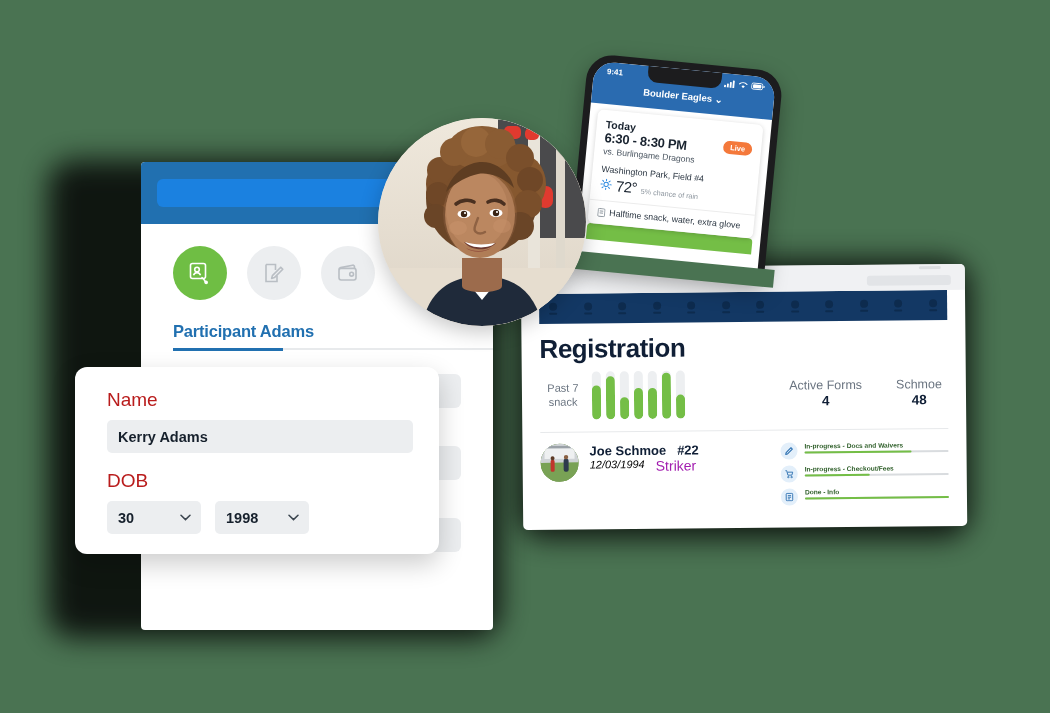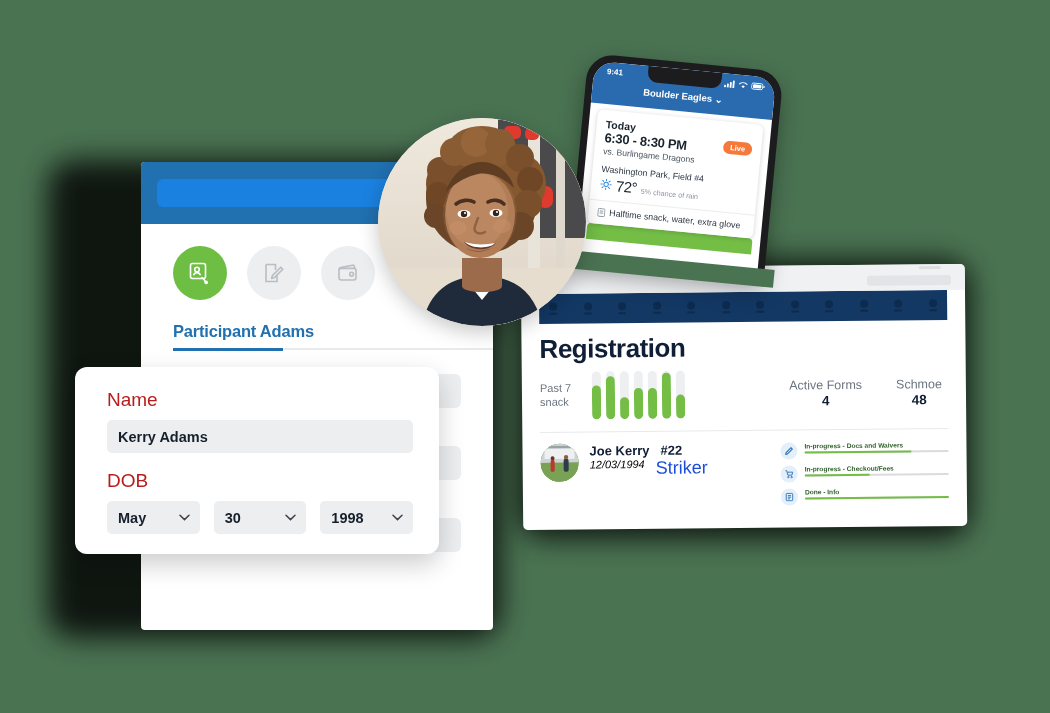--- a/index.html
+++ b/index.html
@@ -206,21 +206,21 @@
     letter-spacing: -.5px;
     margin-bottom: 7px;
   }
 
   .stats-row { display: flex; align-items: center; }
   .past7 {
     font-size: 11px;
     color: #6a7480;
     line-height: 1.25;
     width: 46px;
-    text-align: left;
+    text-align: center;
     flex: none;
   }
   .bars { display: flex; gap: 5px; align-items: flex-end; margin-left: 6px; }
   .bar-track {
     width: 9px; height: 48px;
     background: #edeff1;
     border-radius: 5px;
     position: relative;
     overflow: hidden;
   }
@@ -244,21 +244,21 @@
     flex: none;
     overflow: hidden;
     background: #6d8f4e;
     position: relative;
   }
   .person-text { margin-left: 11px; }
   .person-line { display: flex; gap: 11px; }
   .p-name { font-size: 13px; font-weight: bold; color: #101f36; }
   .p-num  { font-size: 13px; font-weight: bold; color: #101f36; }
   .p-dob  { font-size: 11px; color: #000000; font-style: italic; }
-  .p-pos  { font-size: 18px; color: #1d4ed8; }
+  .p-pos  { font-size: 14px; color: #a21caf; }
 
   .tasks { margin-left: auto; width: 168px; padding-top: 1px; }
   .task { display: flex; align-items: flex-start; gap: 7px; margin-bottom: 6px; }
   .task-icon {
     width: 17px; height: 17px; border-radius: 50%;
     background: #e3effa;
     display: flex; align-items: center; justify-content: center;
     flex: none;
   }
   .task-body { flex: 1; }
@@ -423,26 +423,20 @@
       <div class="ghost-field"></div>
     </div>
   </div>
 
   <div class="form-card">
     <div class="field-label">Name</div>
     <div class="text-input">Kerry Adams</div>
 
     <div class="field-label">DOB</div>
     <div class="dob-row">
-      <div class="select">
-        <span>May</span>
-        <svg class="chev" viewBox="0 0 11 7" fill="none" stroke="#3b454f" stroke-width="1.5">
-            <path d="M1 1.2l4.5 4.4L10 1.2" stroke-linecap="round"></path>
-          </svg>
-      </div>
       <div class="select">
         <span>30</span>
         <svg class="chev" viewBox="0 0 11 7" fill="none" stroke="#3b454f" stroke-width="1.5">
             <path d="M1 1.2l4.5 4.4L10 1.2" stroke-linecap="round"></path>
           </svg>
       </div>
       <div class="select">
         <span>1998</span>
         <svg class="chev" viewBox="0 0 11 7" fill="none" stroke="#3b454f" stroke-width="1.5">
             <path d="M1 1.2l4.5 4.4L10 1.2" stroke-linecap="round"></path>
@@ -566,21 +560,21 @@
           <rect x="4" y="2" width="30" height="2.6" fill="#9aa1a7"></rect>
           <rect x="0" y="19" width="38" height="19" fill="#79a255"></rect>
           <rect x="10" y="16" width="4" height="12" rx="1.6" fill="#c0352c"></rect>
           <circle cx="12" cy="14.5" r="2" fill="#5c3a26"></circle>
           <rect x="23" y="15" width="5" height="13" rx="2" fill="#2d3b4d"></rect>
           <circle cx="25.5" cy="13.4" r="2.2" fill="#8a6144"></circle>
         </svg>
       </div>
       <div class="person-text">
         <div class="person-line">
-          <span class="p-name">Joe Kerry</span>
+          <span class="p-name">Joe Schmoe</span>
           <span class="p-num">#22</span>
         </div>
         <div class="person-line">
           <span class="p-dob">12/03/1994</span>
           <span class="p-pos">Striker</span>
         </div>
       </div>
       <div class="tasks" id="tasks">
           <div class="task">
             <span class="task-icon">

